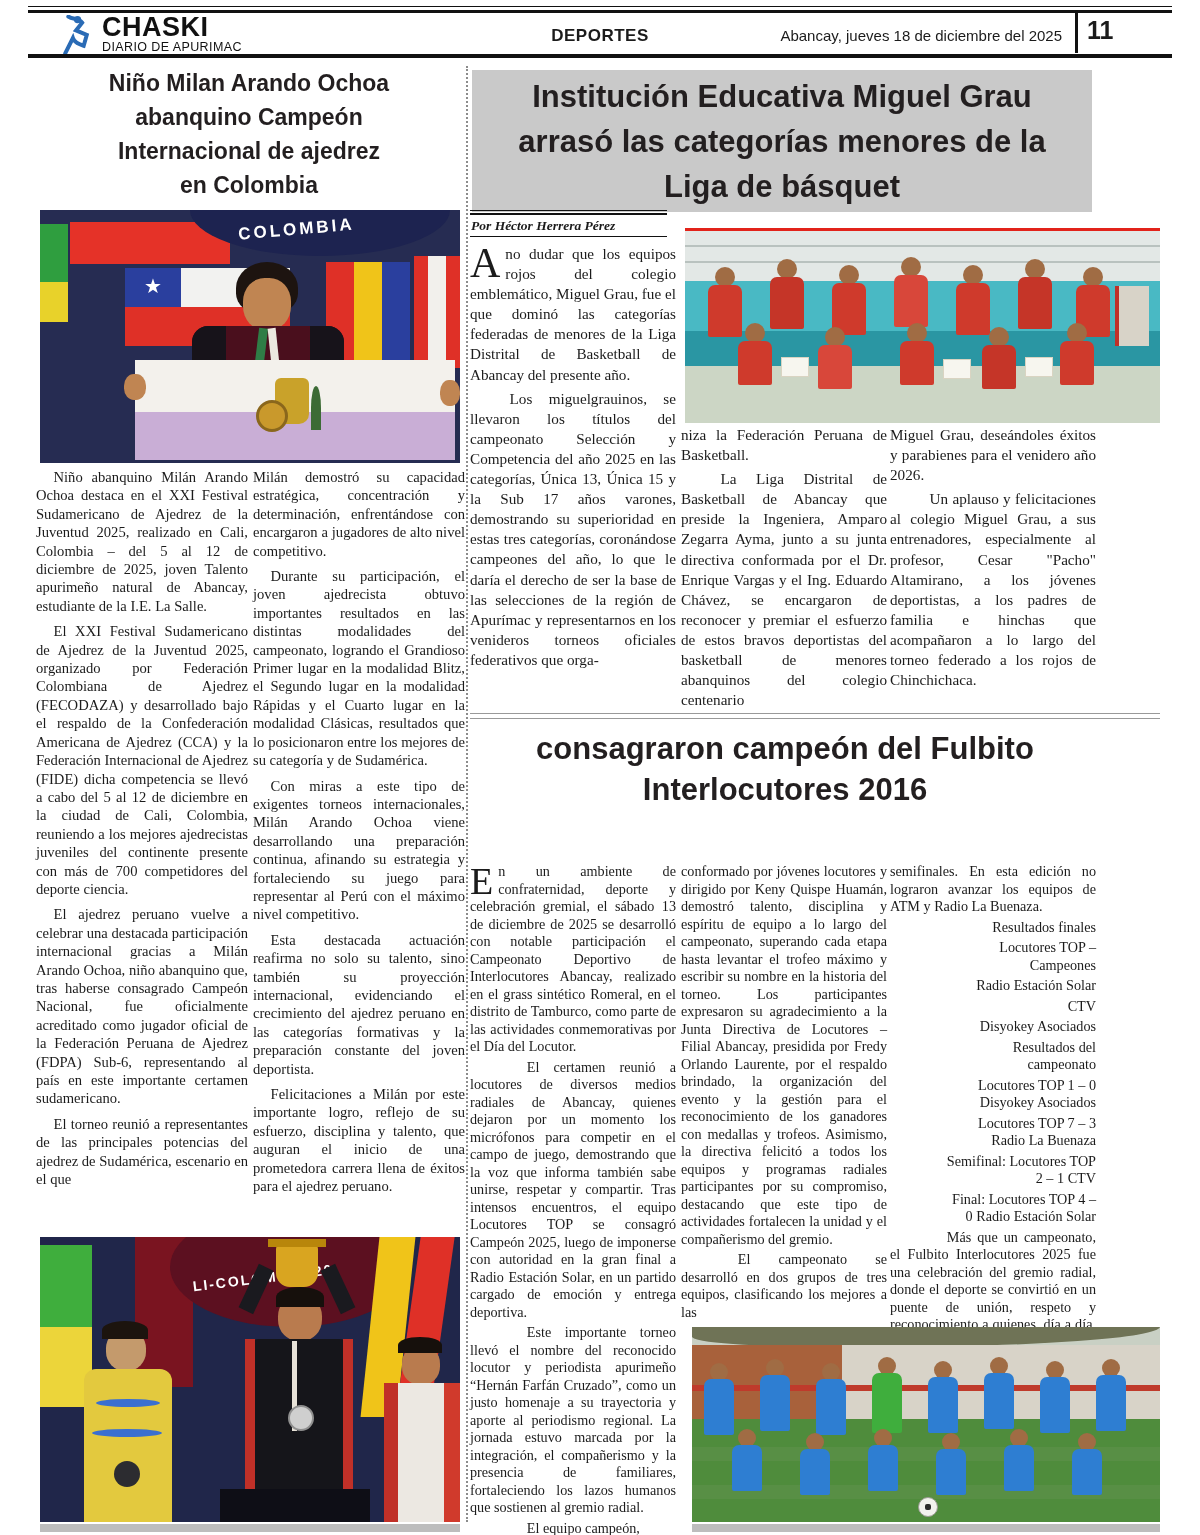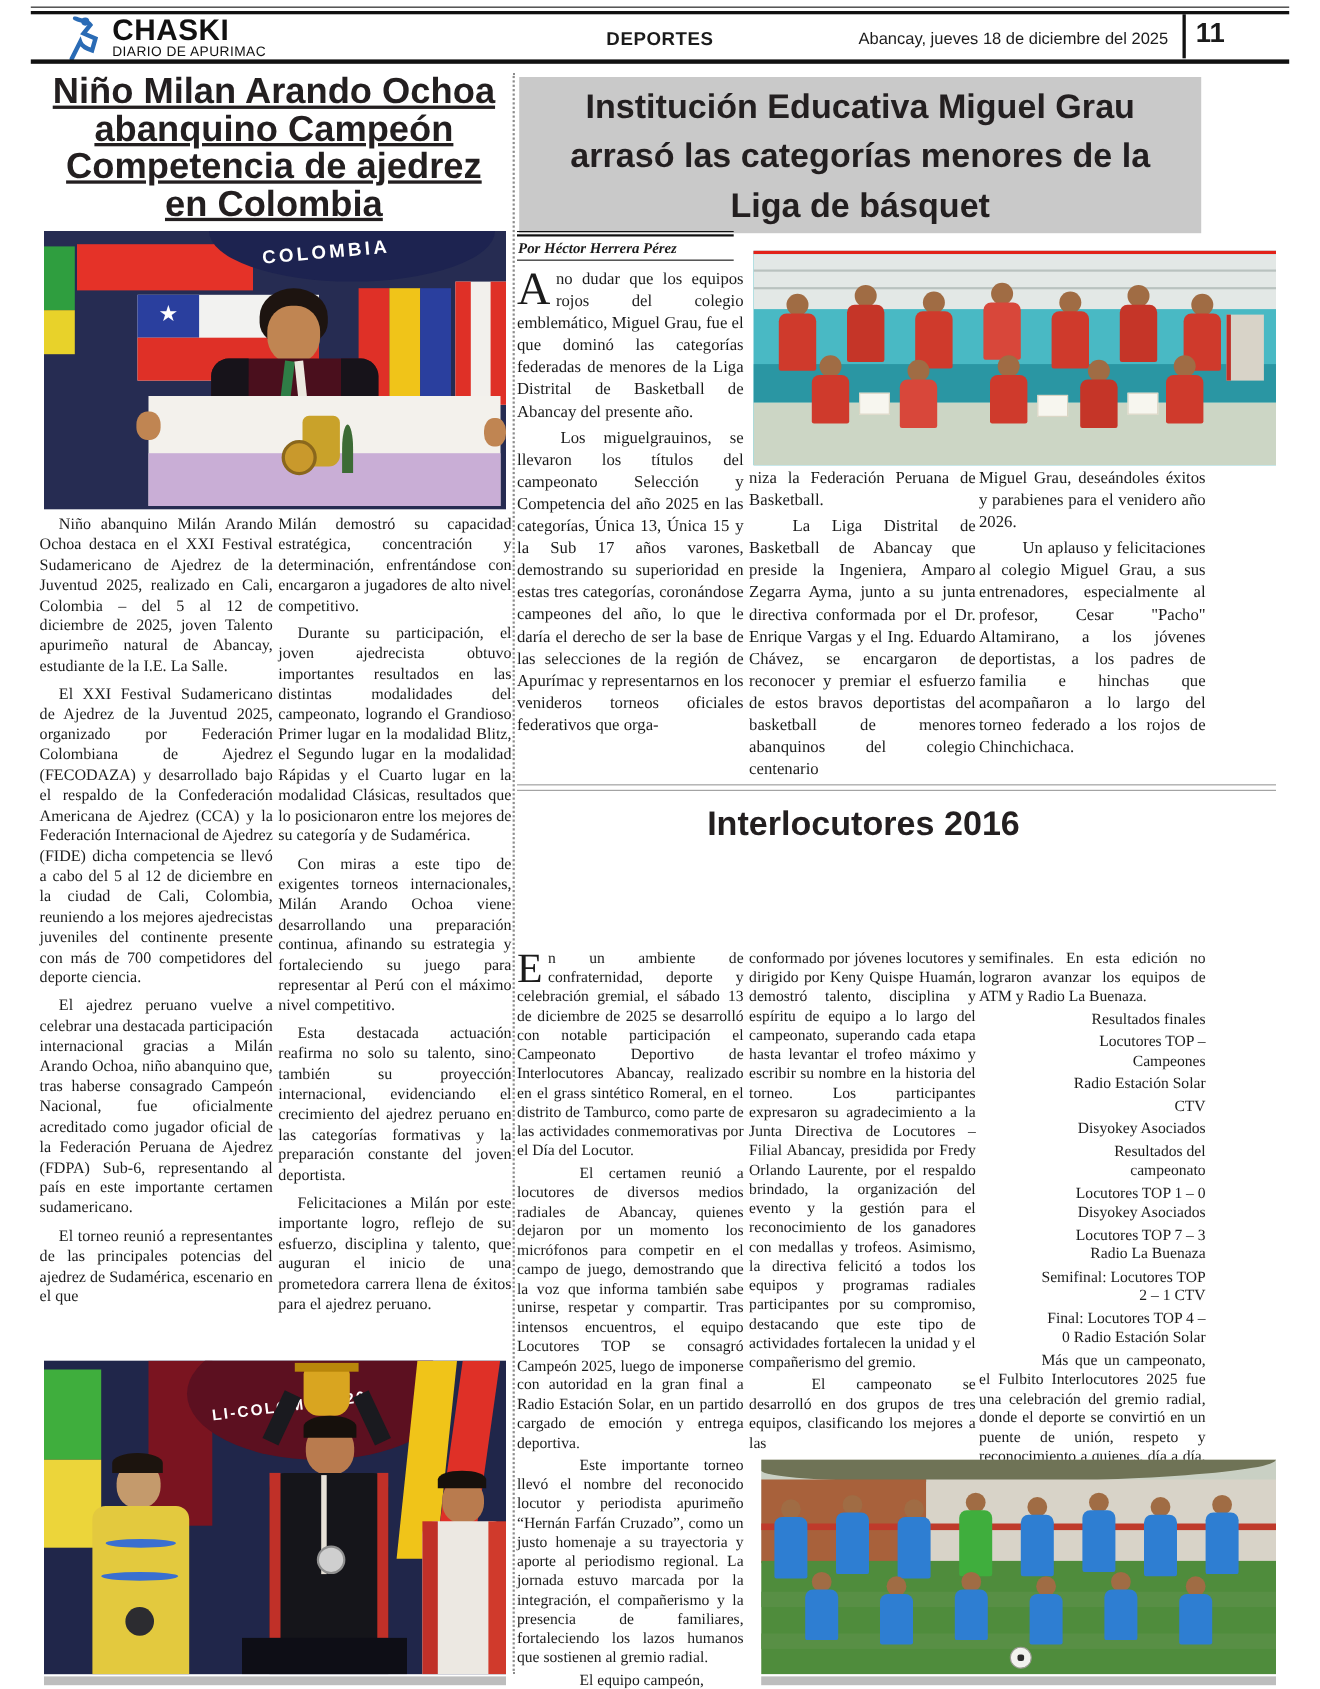--- a/index.html
+++ b/index.html
@@ -6,21 +6,21 @@
   .page{position:relative;width:1200px;height:1535px;background:#ffffff;overflow:hidden;
         font-family:"Liberation Serif",serif;color:#1b1b1b;}
   .abs{position:absolute;}
   .rule{position:absolute;background:#111;}
   .brand-name{font-family:"Liberation Sans",sans-serif;font-weight:bold;font-size:27px;color:#111;letter-spacing:.5px;line-height:26px;}
   .brand-sub{font-family:"Liberation Sans",sans-serif;font-size:12.5px;color:#111;letter-spacing:.4px;}
   .section-title{font-family:"Liberation Sans",sans-serif;font-weight:bold;font-size:17px;letter-spacing:.5px;text-align:center;}
   .dateline{font-family:"Liberation Sans",sans-serif;font-size:15px;text-align:right;}
   .pagenum{font-family:"Liberation Sans",sans-serif;font-weight:bold;font-size:25px;}
   .headline{font-family:"Liberation Sans",sans-serif;font-weight:bold;color:#231f20;text-align:center;}
-  .hl-left{font-size:33px;line-height:34px;text-decoration:underline;}
+  .hl-left{font-size:23px;line-height:34px;}
   .hl-right{font-size:31px;line-height:45px;}
   .hl-bottom{font-size:31px;line-height:41px;}
   .gray-box{background:#c9c9c9;}
   .byline{font-style:italic;font-weight:bold;font-size:13.5px;padding:3px 1px 2px 1px;border-bottom:1px solid #111;}
   .byline-rule-a{border-top:1px solid #111;}
   .byline-rule-b{border-top:2.5px solid #111;margin-top:2px;}
   .bt{text-align:justify;}
   .bt p{margin:0 0 7px 0;text-indent:1.2em;}
   .bt p.cont{text-indent:0;}
   .s1{font-size:14.6px;line-height:18.4px;}
@@ -62,21 +62,21 @@
   <div class="abs dateline" style="left:780px;top:27px;width:282px;">Abancay, jueves 18 de diciembre del 2025</div>
   <div class="rule" style="left:1075px;top:13px;width:3px;height:40px;"></div>
   <div class="abs pagenum" style="left:1087px;top:16px;">11</div>
   <div class="rule" style="left:28px;top:54px;width:1144px;height:4px;"></div>
 
   <div class="vdiv" style="left:466px;top:66px;height:1456px;"></div>
 
   <div class="abs headline hl-left" style="left:35px;top:66px;width:428px;">
     <div>Niño Milan Arando Ochoa</div>
     <div>abanquino Campeón</div>
-    <div>Competencia de ajedrez</div>
+    <div>Internacional de ajedrez</div>
     <div>en Colombia</div>
   </div>
 
   <div class="photo" style="left:40px;top:210px;width:420px;height:253px;background:#262c52;">
     <div class="abs" style="left:0;top:14px;width:28px;height:58px;background:#2f9e3f;"></div>
     <div class="abs" style="left:0;top:72px;width:28px;height:40px;background:#e8d22a;"></div>
     <div class="abs" style="left:30px;top:12px;width:160px;height:42px;background:#e53228;"></div>
     <div class="abs" style="left:85px;top:58px;width:165px;height:78px;background:#f2f2f0;">
       <div class="abs" style="left:0;top:0;width:56px;height:39px;background:#2a3f9e;color:#fff;font-size:20px;line-height:36px;text-align:center;">★</div>
       <div class="abs" style="left:0;top:39px;width:165px;height:39px;background:#df3027;"></div>
@@ -219,20 +219,21 @@
     <p>La Liga Distrital de Basketball de Abancay que preside la Ingeniera, Amparo Zegarra Ayma, junto a su junta directiva conformada por el Dr. Enrique Vargas y el Ing. Eduardo Chávez, se encargaron de reconocer y premiar el esfuerzo de estos bravos deportistas del basketball de menores abanquinos del colegio centenario</p>
   </div>
   <div class="abs bt s2" style="left:890px;top:425px;width:206px;">
     <p class="cont">Miguel Grau, deseándoles éxitos y parabienes para el venidero año 2026.</p>
     <p>Un aplauso y felicitaciones al colegio Miguel Grau, a sus entrenadores, especialmente al profesor, Cesar "Pacho" Altamirano, a los jóvenes deportistas, a los padres de familia e hinchas que acompañaron a lo largo del torneo federado a los rojos de Chinchichaca.</p>
   </div>
 
   <div class="hdiv" style="left:470px;top:713px;width:690px;"></div>
 
   <div class="abs headline hl-bottom" style="left:475px;top:728px;width:620px;">
+    <div>consagraron campeón del Fulbito</div>
     <div>Interlocutores 2016</div>
   </div>
 
   <div class="abs bt s3" style="left:470px;top:863px;width:206px;">
     <p class="cont"><span class="dropcap" style="font-size:38px;line-height:32px;">E</span><span>n un ambiente de confraternidad, deporte y celebración gremial, el sábado 13 de diciembre de 2025 se desarrolló con notable participación el Campeonato Deportivo de Interlocutores Abancay, realizado en el grass sintético Romeral, en el distrito de Tamburco, como parte de las actividades conmemorativas por el Día del Locutor.</span></p>
     <p>El certamen reunió a locutores de diversos medios radiales de Abancay, quienes dejaron por un momento los micrófonos para competir en el campo de juego, demostrando que la voz que informa también sabe unirse, respetar y compartir. Tras intensos encuentros, el equipo Locutores TOP se consagró Campeón 2025, luego de imponerse con autoridad en la gran final a Radio Estación Solar, en un partido cargado de emoción y entrega deportiva.</p>
     <p>Este importante torneo llevó el nombre del reconocido locutor y periodista apurimeño “Hernán Farfán Cruzado”, como un justo homenaje a su trayectoria y aporte al periodismo regional. La jornada estuvo marcada por la integración, el compañerismo y la presencia de familiares, fortaleciendo los lazos humanos que sostienen al gremio radial.</p>
     <p>El equipo campeón,</p>
   </div>
   <div class="abs bt s3" style="left:681px;top:863px;width:206px;">

